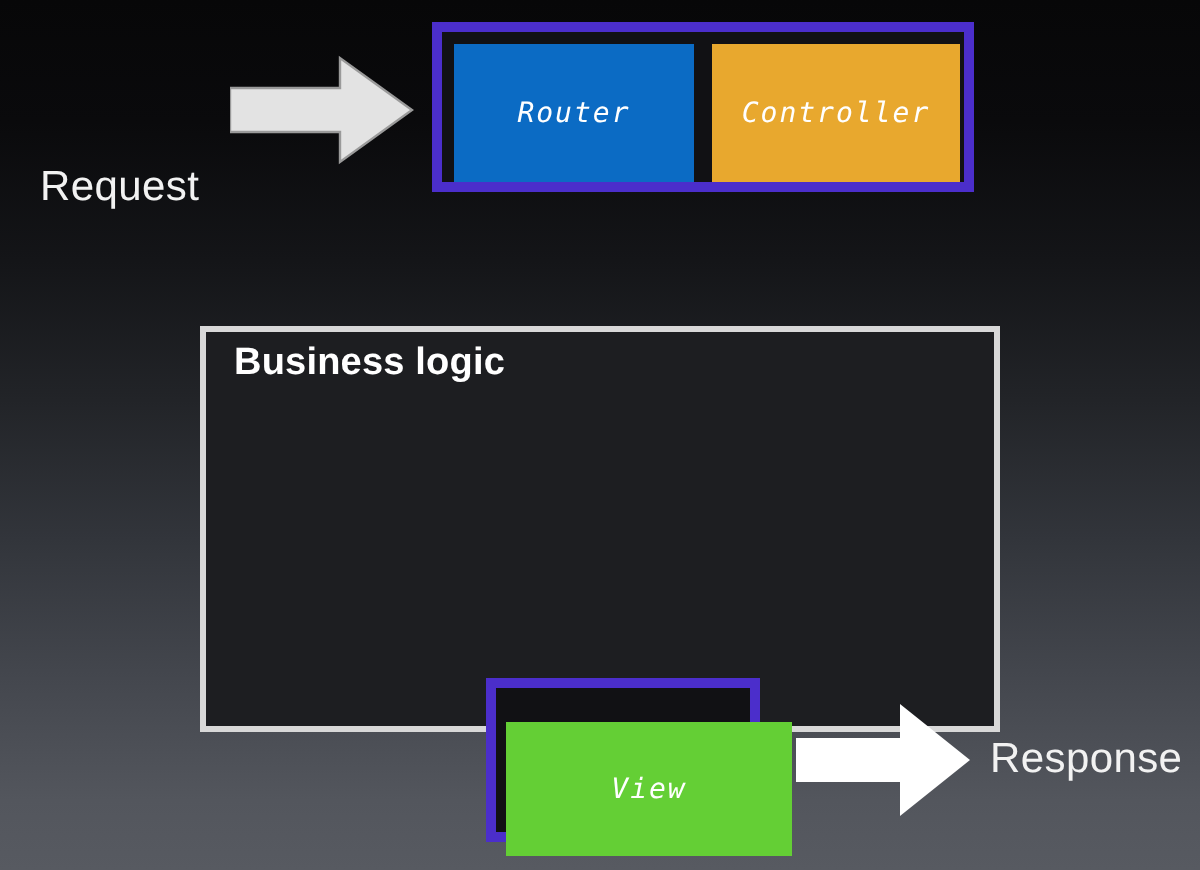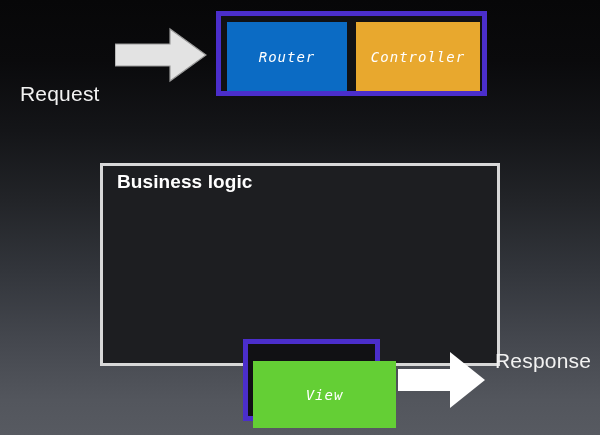--- a/index.html
+++ b/index.html
@@ -128,15 +128,15 @@
       <span>View</span>
     </div>
   </div>
 
   <span class="arrow" style="left:398px; top:349px;">
     <svg width="88" height="62" viewBox="0 0 88 62" xmlns="http://www.w3.org/2000/svg">
       <polygon points="0,20 52,20 52,3 87,31 52,59 52,42 0,42" fill="#ffffff"></polygon>
     </svg>
   </span>
 
-  <div class="side-label" style="left:495px; top:349px;">Response</div>
+  <div class="side-label" style="left:495px; top:368px;">Response</div>
 
 </div>
 
 </body></html>

